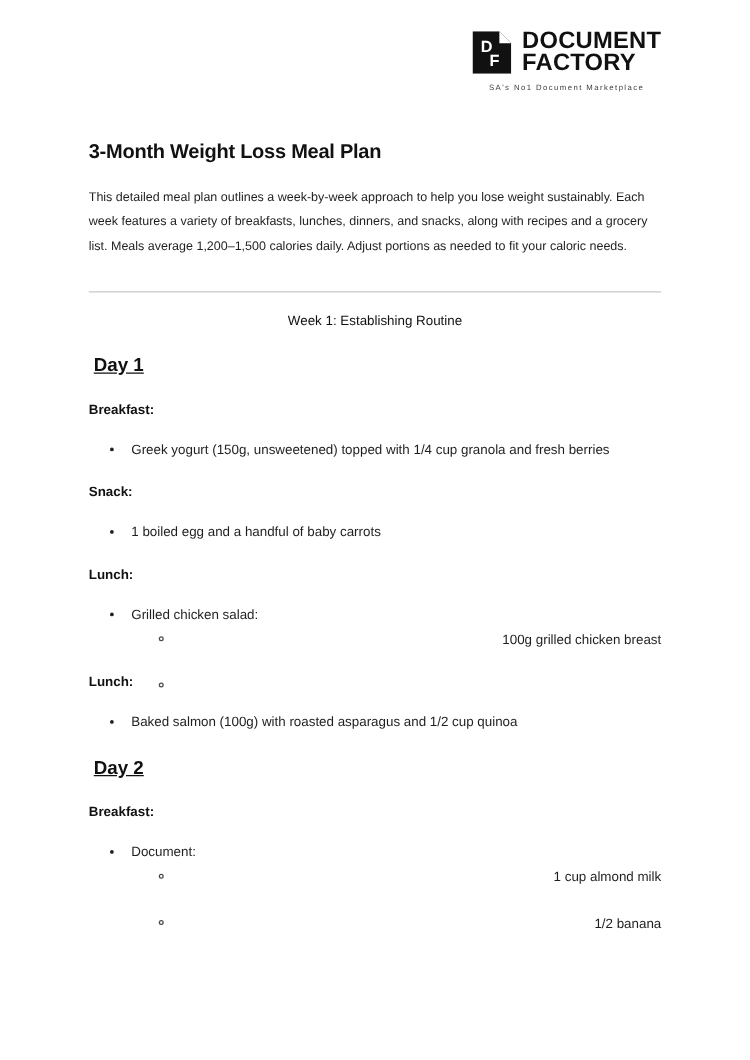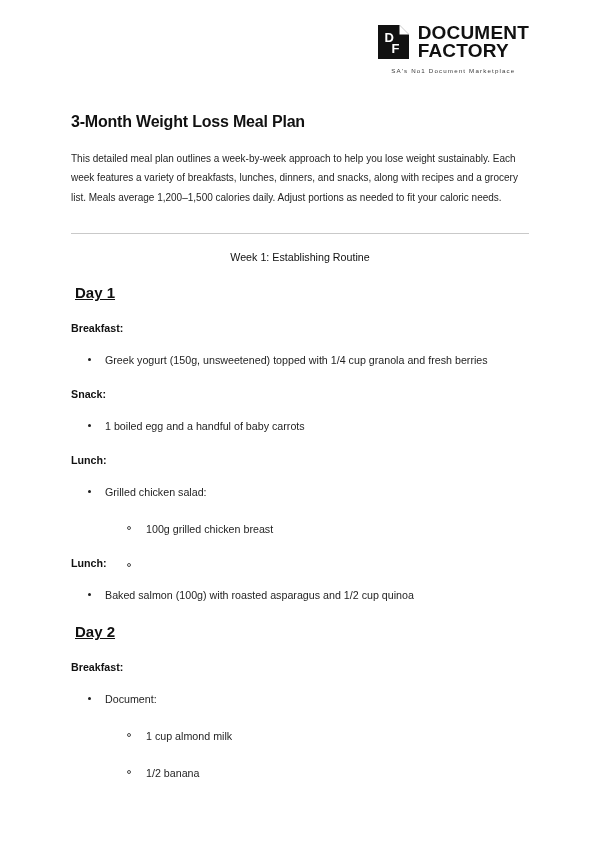--- a/index.html
+++ b/index.html
@@ -138,22 +138,23 @@
     left: 17px;
     top: 7px;
     width: 3.4px;
     height: 3.4px;
     background: #1f1f1f;
     border-radius: 50%;
   }
 
   ul.lvl2 {
     list-style: none;
-    margin: 19px 0 0 0;
+    margin: 2px 0 0 0;
     padding: 0;
+    text-align: right;
   }
   ul.lvl2 > li.subitem {
     position: relative;
     padding-left: 41px;
     font-size: 10.7px;
     line-height: 18px;
     color: #1f1f1f;
     margin-bottom: 19px;
   }
   ul.lvl2 > li.subitem:last-child {

